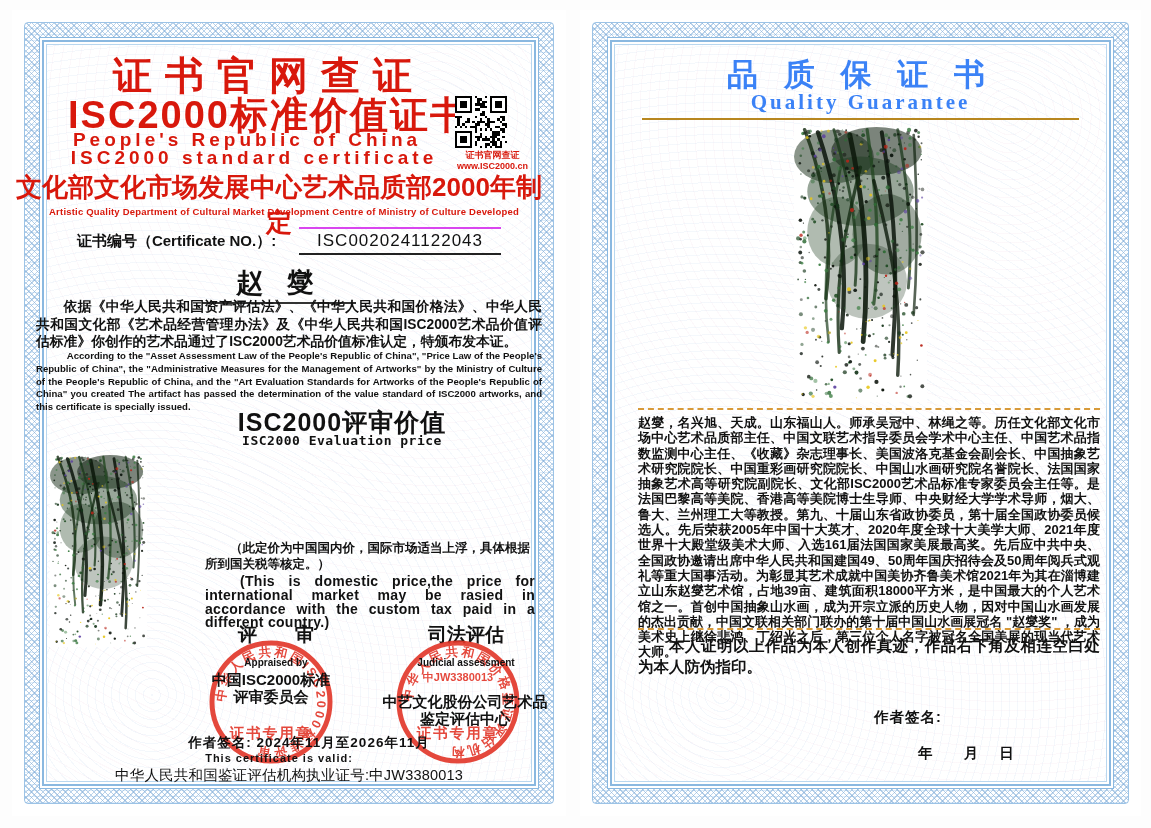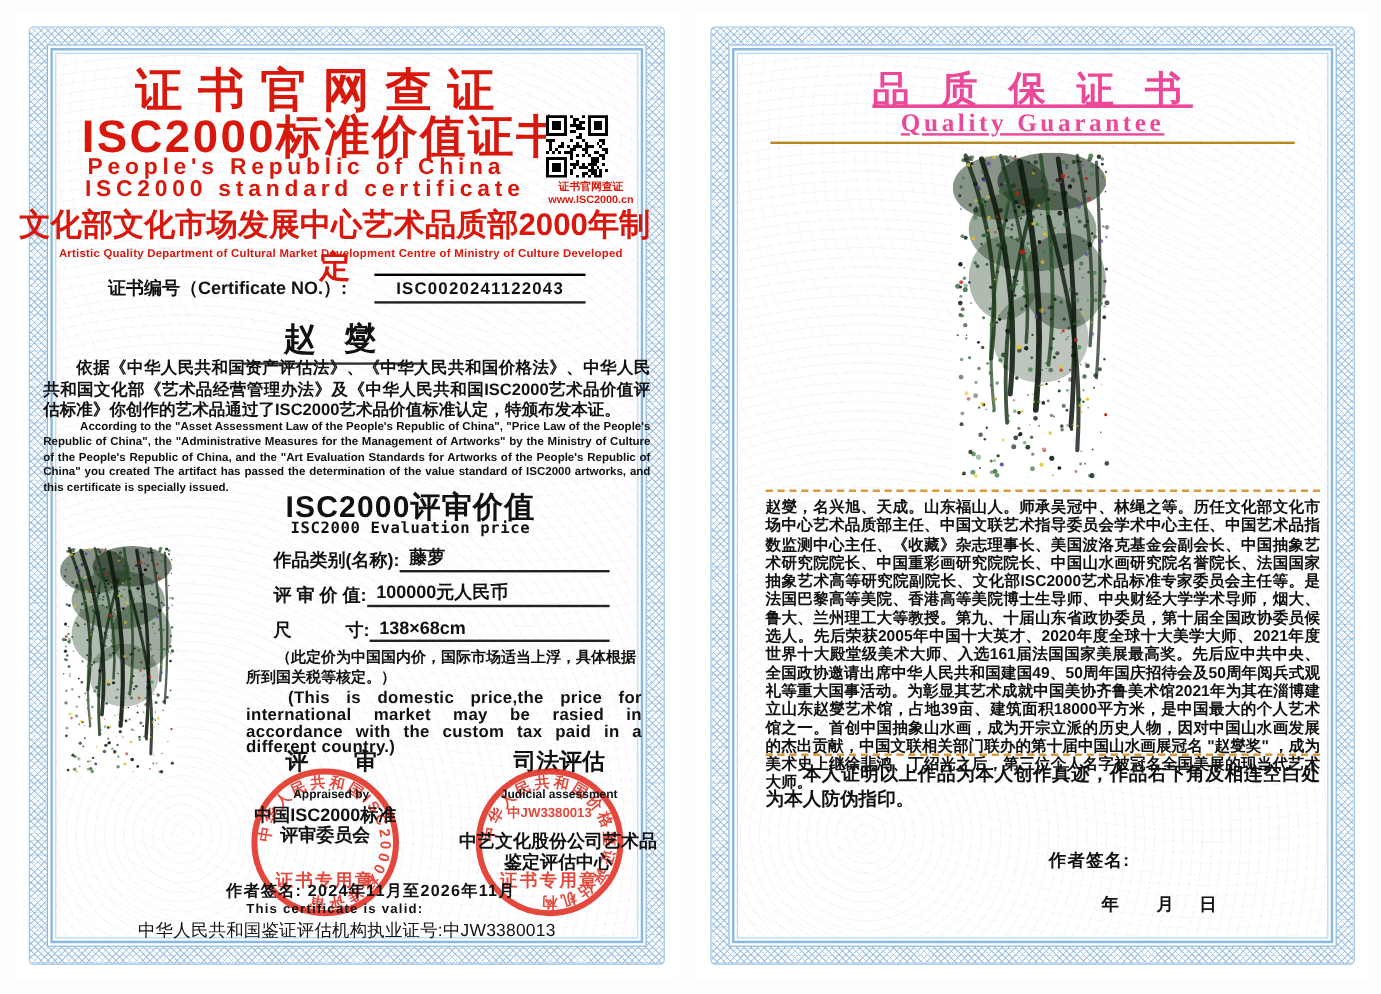--- a/index.html
+++ b/index.html
@@ -20,32 +20,32 @@
   .lace-hole{position:absolute;background:#fff;border:1px solid #8ab8e0;}
   .frame{position:absolute;border:2px solid #8ab8e0;box-shadow:inset 0 0 0 2px #fff, inset 0 0 0 3px #b9d7ef;
     background:
       repeating-radial-gradient(circle at 22% 88%, rgba(150,185,225,.10) 0 1px, transparent 1px 8px),
       repeating-radial-gradient(circle at 80% 10%, rgba(225,170,200,.08) 0 1px, transparent 1px 9px),
       #fff;}
   
   .pre{white-space:pre;}
   .prewrap{white-space:pre-line;}
   .red{color:#d8180c;}
-  .navy{color:#ec4899;text-decoration:underline;}
+  .navy{color:#3b82f6;}
   .ctr{text-align:center;}
   .b{font-weight:bold;}
   
   .t1{font-size:39px;letter-spacing:13px;line-height:1.0;}
   .t2{font-size:38px;letter-spacing:2px;line-height:1.0;}
   .te{font-size:19px;letter-spacing:4px;line-height:17px;}
   .dept{font-size:26px;letter-spacing:0px;}
   .depte{font-size:9.5px;letter-spacing:.2px;}
   .certno-label{font-size:15px;font-weight:bold;}
-  .certno-val{font-size:14px;font-weight:bold;letter-spacing:1px;
-    border-top:2px solid #000000;border-bottom:2px solid #222;padding:2px 18px 3px;}
+  .certno-val{font-size:17px;font-weight:normal;letter-spacing:1px;
+    border-top:2px solid #d946ef;border-bottom:2px solid #222;padding:2px 18px 3px;}
   .artist{font-size:27px;letter-spacing:8px;border-bottom:2px solid #333;padding:0 34px 4px;}
   .para-cn{font-size:13.8px;line-height:17.5px;font-weight:bold;text-align:justify;text-indent:2em;}
   .para-en{font-size:9.6px;line-height:12.8px;font-weight:bold;text-align:justify;text-indent:3.2em;}
   .sec-t{font-size:25px;letter-spacing:1px;}
   .sec-s{font-family:"DejaVu Sans Mono","Liberation Mono",monospace;font-size:13px;font-weight:bold;letter-spacing:.5px;}
   .frow{display:flex;align-items:flex-end;height:29px;font-weight:bold;}
   .frow .lab{font-size:15px;flex:none;}
   .frow .val{font-size:15px;flex:1;border-bottom:2px solid #222;padding:0 0 1px 8px;}
   .note-cn{font-size:12.5px;line-height:16px;font-weight:bold;text-indent:2em;}
   .note-en{font-size:14px;line-height:13.8px;font-weight:bold;text-align:justify;text-indent:2.5em;letter-spacing:.3px;}
@@ -673,34 +673,20 @@
   <div class="abs para-cn" style="left:24px;width:506px;top:288px;">依据《中华人民共和国资产评估法》、《中华人民共和国价格法》、中华人民共和国文化部《艺术品经营管理办法》及《中华人民共和国ISC2000艺术品价值评估标准》你创作的艺术品通过了ISC2000艺术品价值标准认定，特颁布发本证。</div>
   <div class="abs para-en" style="left:24px;width:506px;top:340px;">According to the "Asset Assessment Law of the People's Republic of China", "Price Law of the People's Republic of China", the "Administrative Measures for the Management of Artworks" by the Ministry of Culture of the People's Republic of China, and the "Art Evaluation Standards for Artworks of the People's Republic of China" you created The artifact has passed the determination of the value standard of ISC2000 artworks, and this certificate is specially issued.</div>
 
   <div class="abs ctr b sec-t" style="left:160px;width:340px;top:396px;">ISC2000评审价值</div>
   <div class="abs ctr sec-s" style="left:160px;width:340px;top:423px;">ISC2000 Evaluation price</div>
 
   <svg class="abs" style="left:38px;top:445px;" width="97" height="192" viewBox="0 0 100 205" preserveAspectRatio="none">
       <use href="#artwork"></use>
     </svg>
 
-  <div class="abs" style="left:216px;top:438px;width:280px;">
-    <div class="frow">
-      <span class="lab">作品类别(名称):</span>
-      <span class="val">藤萝</span>
-    </div>
-    <div class="frow">
-      <span class="lab pre">评 审 价 值:</span>
-      <span class="val">100000元人民币</span>
-    </div>
-    <div class="frow">
-      <span class="lab pre">尺　　　寸:</span>
-      <span class="val">138×68cm</span>
-    </div>
-  </div>
 
   <div class="abs note-cn" style="left:193px;width:330px;top:530px;">（此定价为中国国内价，国际市场适当上浮，具体根据所到国关税等核定。）</div>
   <div class="abs note-en" style="left:193px;width:330px;top:565px;">(This is domestic price,the price for international market may be rasied in accordance with the custom tax paid in a different country.)</div>
 
   <div class="abs ctr hd2 pre" style="left:184px;width:160px;top:612px;">评　　审</div>
   <div class="abs ctr hd2" style="left:374px;width:160px;top:612px;">司法评估</div>
 
   <div class="abs ctr sub-en overlay" style="left:184px;width:160px;top:647px;">Appraised by</div>
   <div class="abs ctr sub-en overlay" style="left:374px;width:160px;top:647px;">Judicial assessment</div>
 

